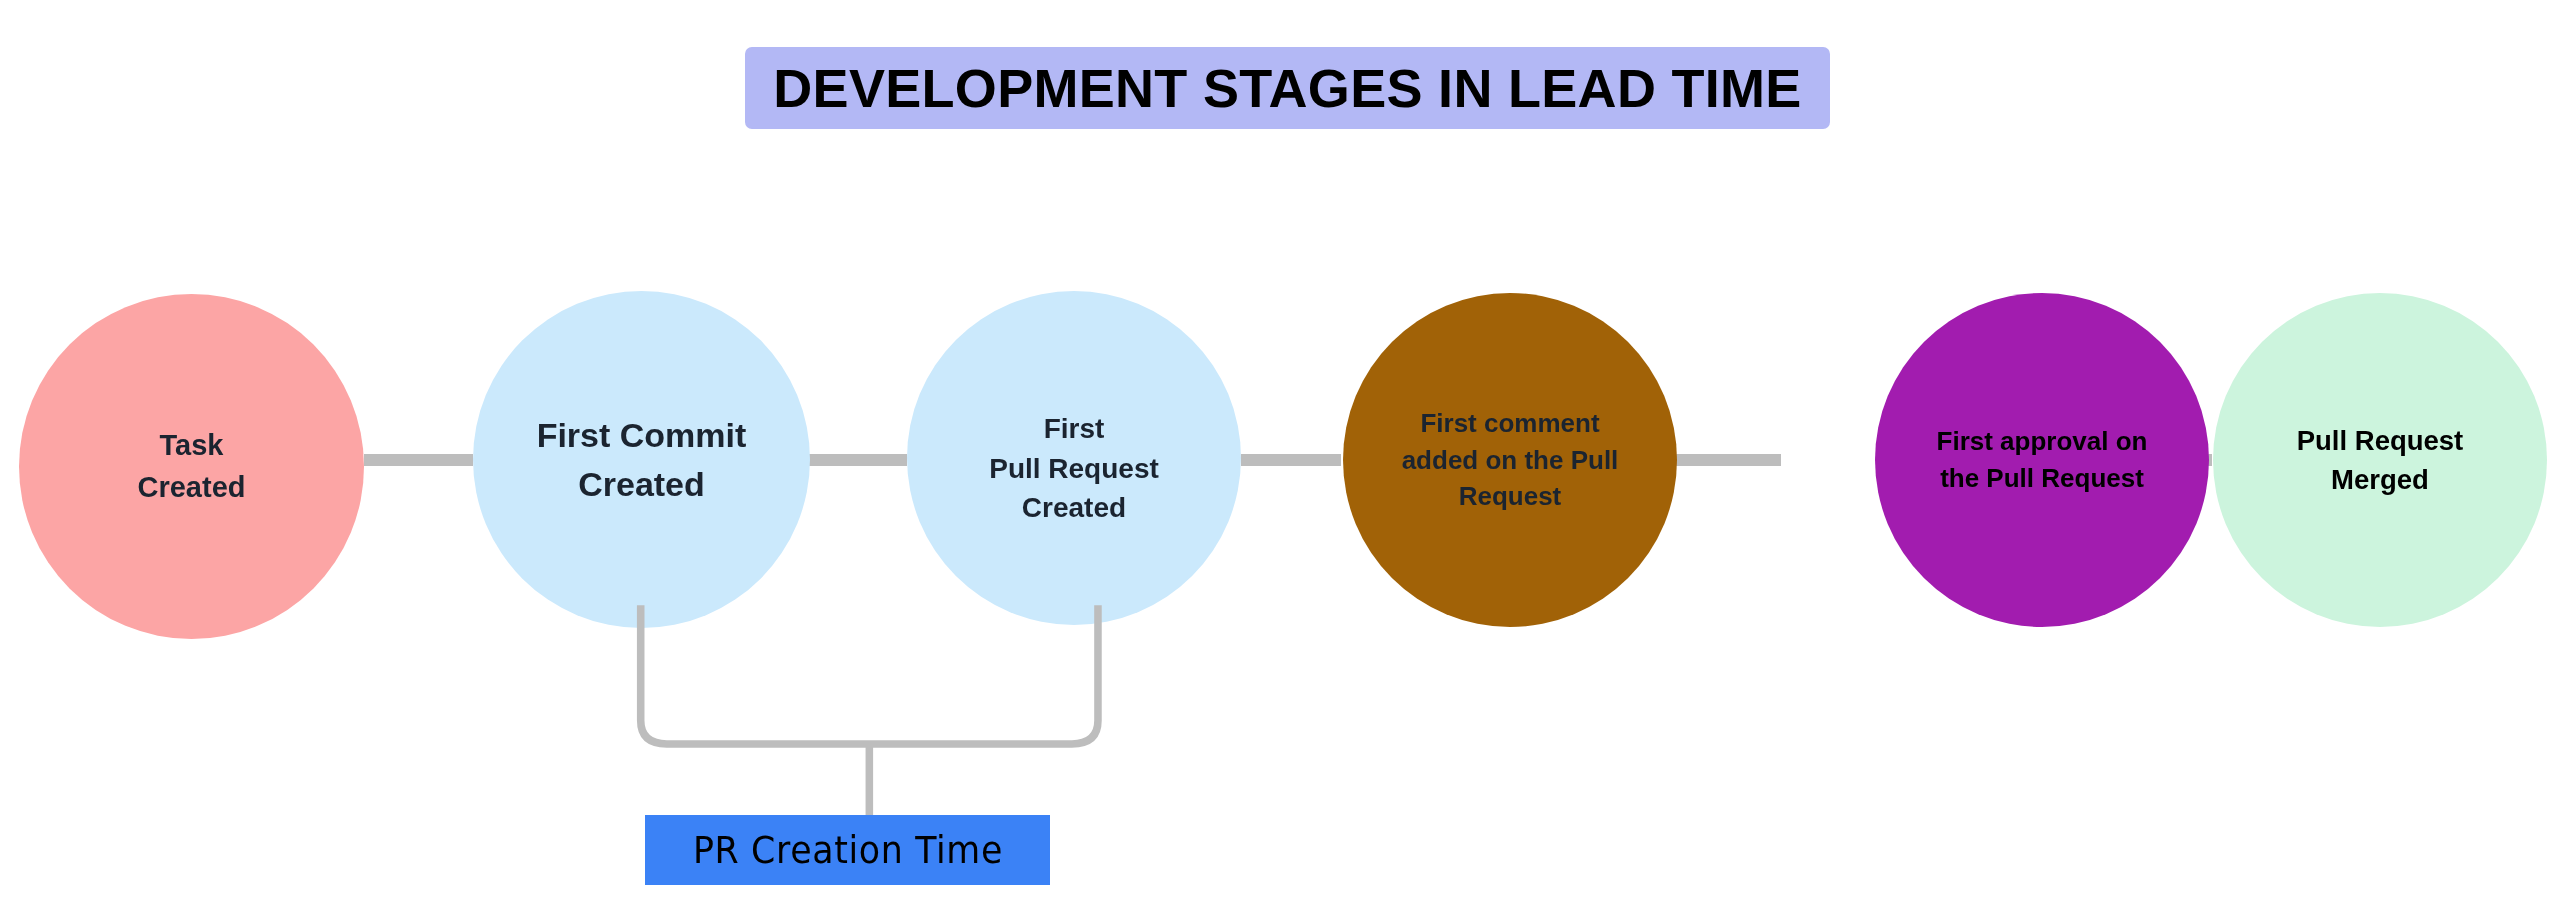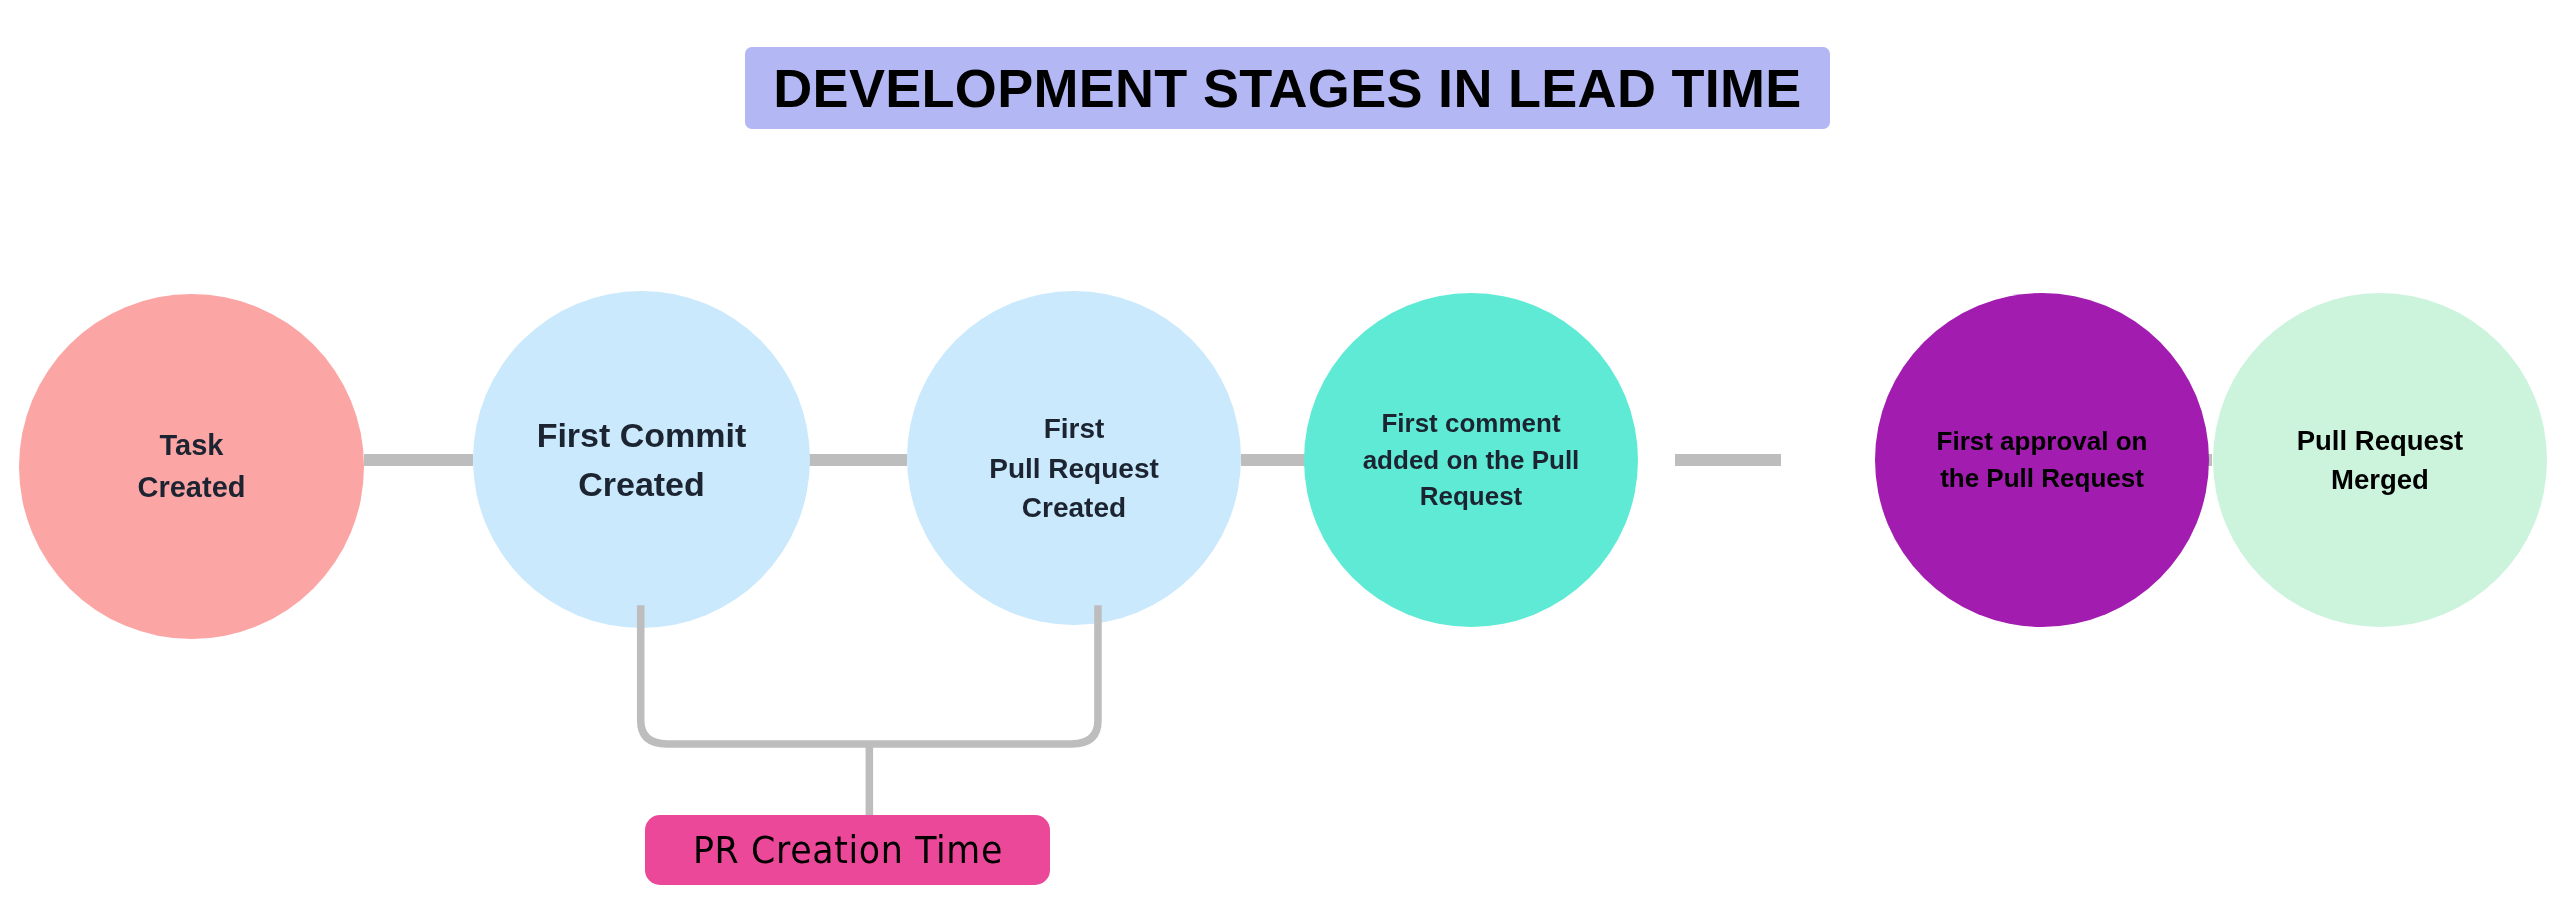--- a/index.html
+++ b/index.html
@@ -73,21 +73,21 @@
 
   .c1 { left: 19px;   top: 294px; width: 345px; height: 345px; background: #fca5a5; }
   .c1 .stage-label { font-size: 29px; }
 
   .c2 { left: 473px;  top: 291px; width: 337px; height: 337px; background: #cbe9fc; }
   .c2 .stage-label { font-size: 34px; }
 
   .c3 { left: 907px; top: 291px; width: 334px; height: 334px; background: #cbe9fc; }
   .c3 .stage-label { font-size: 28px; margin-top: 21px; }
 
-  .c4 { left: 1304px; top: 293px; width: 334px; height: 334px; background: #5eead4; }
+  .c4 { left: 1343px; top: 293px; width: 334px; height: 334px; background: #a16207; }
   .c4 .stage-label { font-size: 26px; }
 
   .c5 { left: 1875px; top: 293px; width: 334px; height: 334px; background: #a21caf; }
   .c5 .stage-label { font-size: 26px; color: #000000; }
 
   .c6 { left: 2213px; top: 293px; width: 334px; height: 334px; background: #ccf4dd; }
   .c6 .stage-label { font-size: 27.5px; color: #000000; }
 
   
   .bracket-svg {
@@ -104,22 +104,22 @@
     stroke-width: 11;
     stroke-linecap: butt;
   }
 
   .measure-box {
     position: absolute;
     left: 645px;
     top: 815px;
     width: 405px;
     height: 70px;
-    background: #ec4899;
-    border-radius: 15px;
+    background: #3b82f6;
+    border-radius: 0;
     display: flex;
     align-items: center;
     justify-content: center;
     box-sizing: border-box;
   }
   .measure-label {
     font-family: "DejaVu Sans", sans-serif;
     font-size: 37px;
     font-weight: 400;
     color: #000000;

